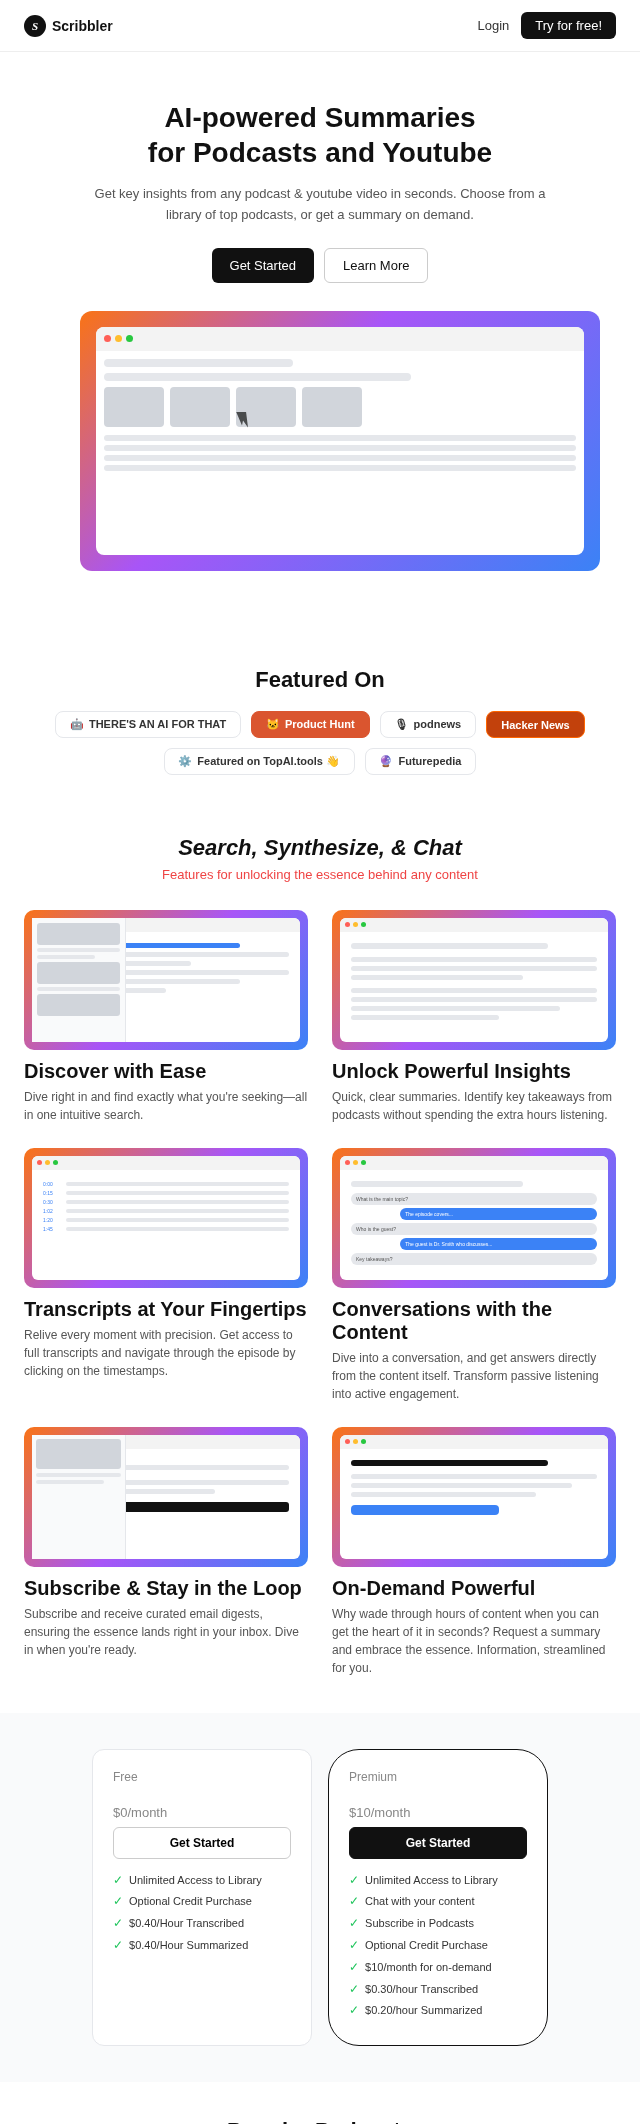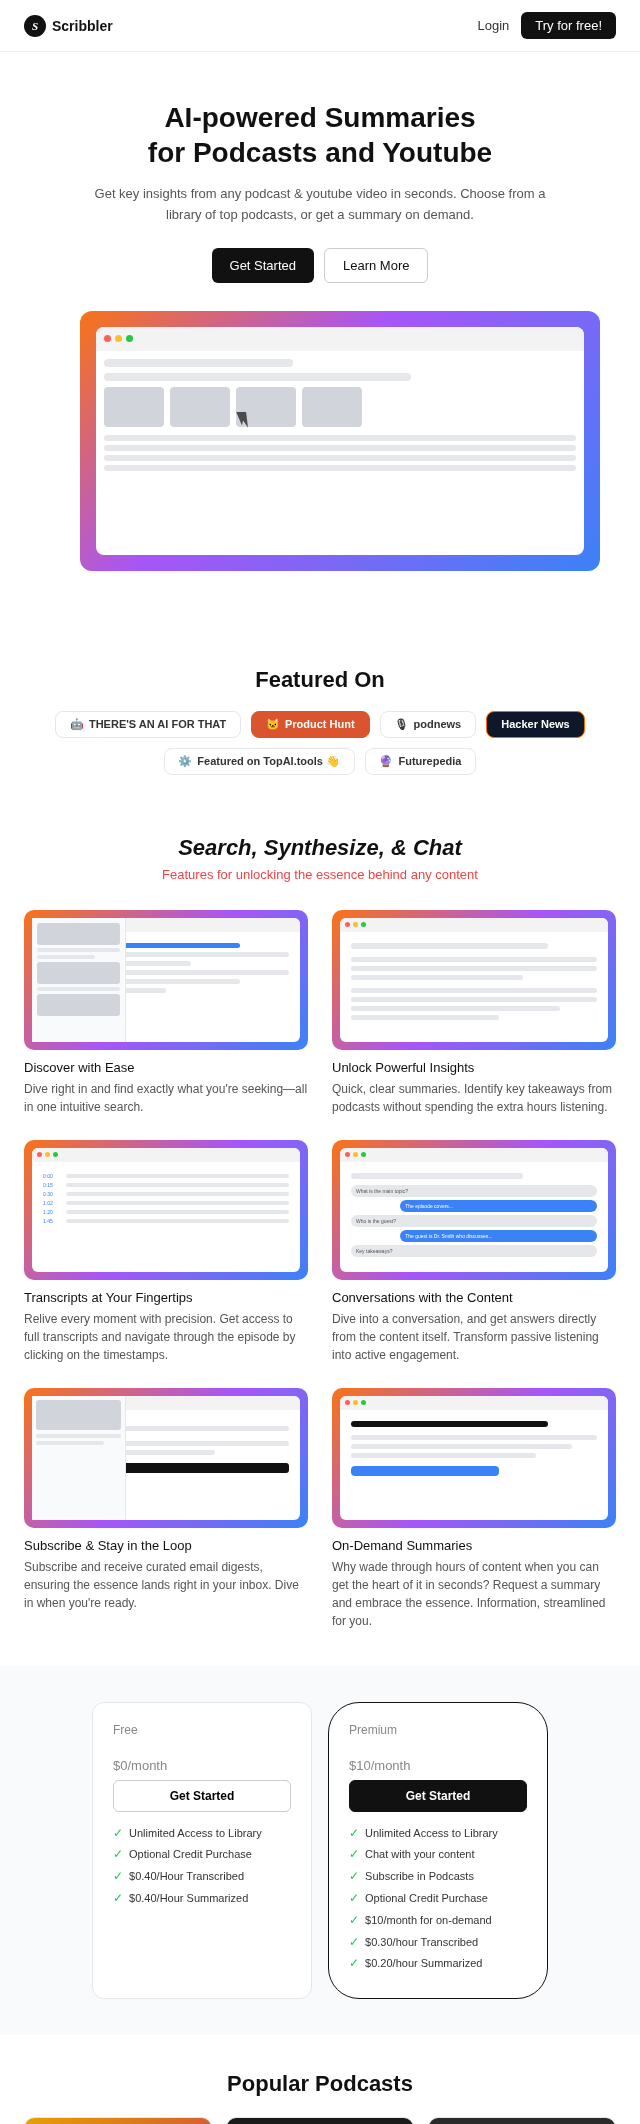--- a/index.html
+++ b/index.html
@@ -38,34 +38,34 @@
     .mock-lines { margin-top: 6px; }
     .mock-line { height: 6px; background: #e5e7eb; border-radius: 3px; margin-bottom: 4px; }
     .cursor { position: absolute; top: 85px; left: 140px; width: 12px; height: 16px; background: #111; clip-path: polygon(0 0, 6px 14px, 7px 9px, 12px 16px, 10px 0); opacity: 0.7; }
 
     
     .featured { padding: 36px 24px 24px; text-align: center; }
     .featured h2 { font-size: 22px; font-weight: 700; margin-bottom: 18px; }
     .featured-logos { display: flex; flex-wrap: wrap; justify-content: center; gap: 10px; }
     .featured-badge { border: 1px solid #e5e7eb; border-radius: 8px; padding: 6px 14px; font-size: 11px; font-weight: 600; display: flex; align-items: center; gap: 5px; color: #333; background: #fff; }
     .featured-badge.ph { background: #da552f; color: #fff; border-color: #da552f; }
-    .featured-badge.hn { background: #0f172a; color: #fff; border-color: #ff6600; }
+    .featured-badge.hn { background: #c2410c; color: #fff; border-color: #ff6600; align-items: flex-end; }
 
     
     .features { padding: 36px 24px; }
     .features-header { text-align: center; margin-bottom: 28px; }
     .features-header h2 { font-size: 22px; font-weight: 700; margin-bottom: 6px; font-style: italic; }
     .features-header p { font-size: 13px; color: #ef4444; }
     .features-grid { display: grid; grid-template-columns: 1fr 1fr; gap: 24px; }
     .feature-item {}
     .feature-screenshot { width: 100%; height: 140px; background: linear-gradient(135deg, #f97316 0%, #a855f7 50%, #3b82f6 100%); border-radius: 10px; overflow: hidden; position: relative; margin-bottom: 10px; }
     .feature-screen-inner { position: absolute; top: 8px; left: 8px; right: 8px; bottom: 8px; background: #fff; border-radius: 6px; padding: 6px; }
     .feature-screen-header { background: #f3f3f3; height: 14px; border-radius: 4px 4px 0 0; display: flex; align-items: center; padding: 0 5px; gap: 3px; margin: -6px -6px 6px -6px; border-radius: 6px 6px 0 0; }
     .fdot { width: 5px; height: 5px; border-radius: 50%; }
-    .feature-title { font-size: 13px; font-weight: 400; margin-bottom: 5px; }
+    .feature-title { font-size: 20px; font-weight: 700; margin-bottom: 5px; }
     .feature-desc { font-size: 12px; color: #555; line-height: 1.5; }
     .fmock-sidebar { position: absolute; left: 0; top: 0; bottom: 0; width: 35%; background: #f9fafb; border-right: 1px solid #e5e7eb; }
     .fmock-bar { height: 5px; background: #e5e7eb; border-radius: 3px; margin-bottom: 4px; }
     .chat-bubble-left { background: #e5e7eb; border-radius: 8px; padding: 3px 5px; margin-bottom: 3px; font-size: 5px; color: #555; }
     .chat-bubble-right { background: #3b82f6; border-radius: 8px; padding: 3px 5px; margin-bottom: 3px; font-size: 5px; color: #fff; margin-left: 20%; }
     .transcript-line { display: flex; align-items: center; gap: 3px; margin-bottom: 3px; }
     .timestamp { font-size: 5px; color: #3b82f6; min-width: 20px; }
     .transcript-text { height: 4px; background: #e5e7eb; border-radius: 2px; flex: 1; }
     .sidebar-thumb { width: 100%; height: 22px; background: #d1d5db; border-radius: 3px; margin-bottom: 3px; }
     .sidebar-list-item { height: 4px; background: #e5e7eb; border-radius: 2px; margin-bottom: 3px; }
@@ -353,21 +353,21 @@
             <div class="fmock-bar" style="width:80%;height:6px;background:#111;"></div>
             <div style="height:4px"></div>
             <div class="fmock-bar"></div>
             <div class="fmock-bar" style="width:90%"></div>
             <div class="fmock-bar" style="width:75%"></div>
             <div style="height:4px"></div>
             <div style="width:60%;height:10px;background:#3b82f6;border-radius:4px;"></div>
           </div>
         </div>
       </div>
-      <div class="feature-title">On-Demand Summaries</div>
+      <div class="feature-title">On-Demand Powerful</div>
       <div class="feature-desc">Why wade through hours of content when you can get the heart of it in seconds? Request a summary and embrace the essence. Information, streamlined for you.</div>
     </div>
 
   </div>
 </section>
 
 <section class="pricing">
   <div class="pricing-cards">
 
     <div class="pricing-card">

